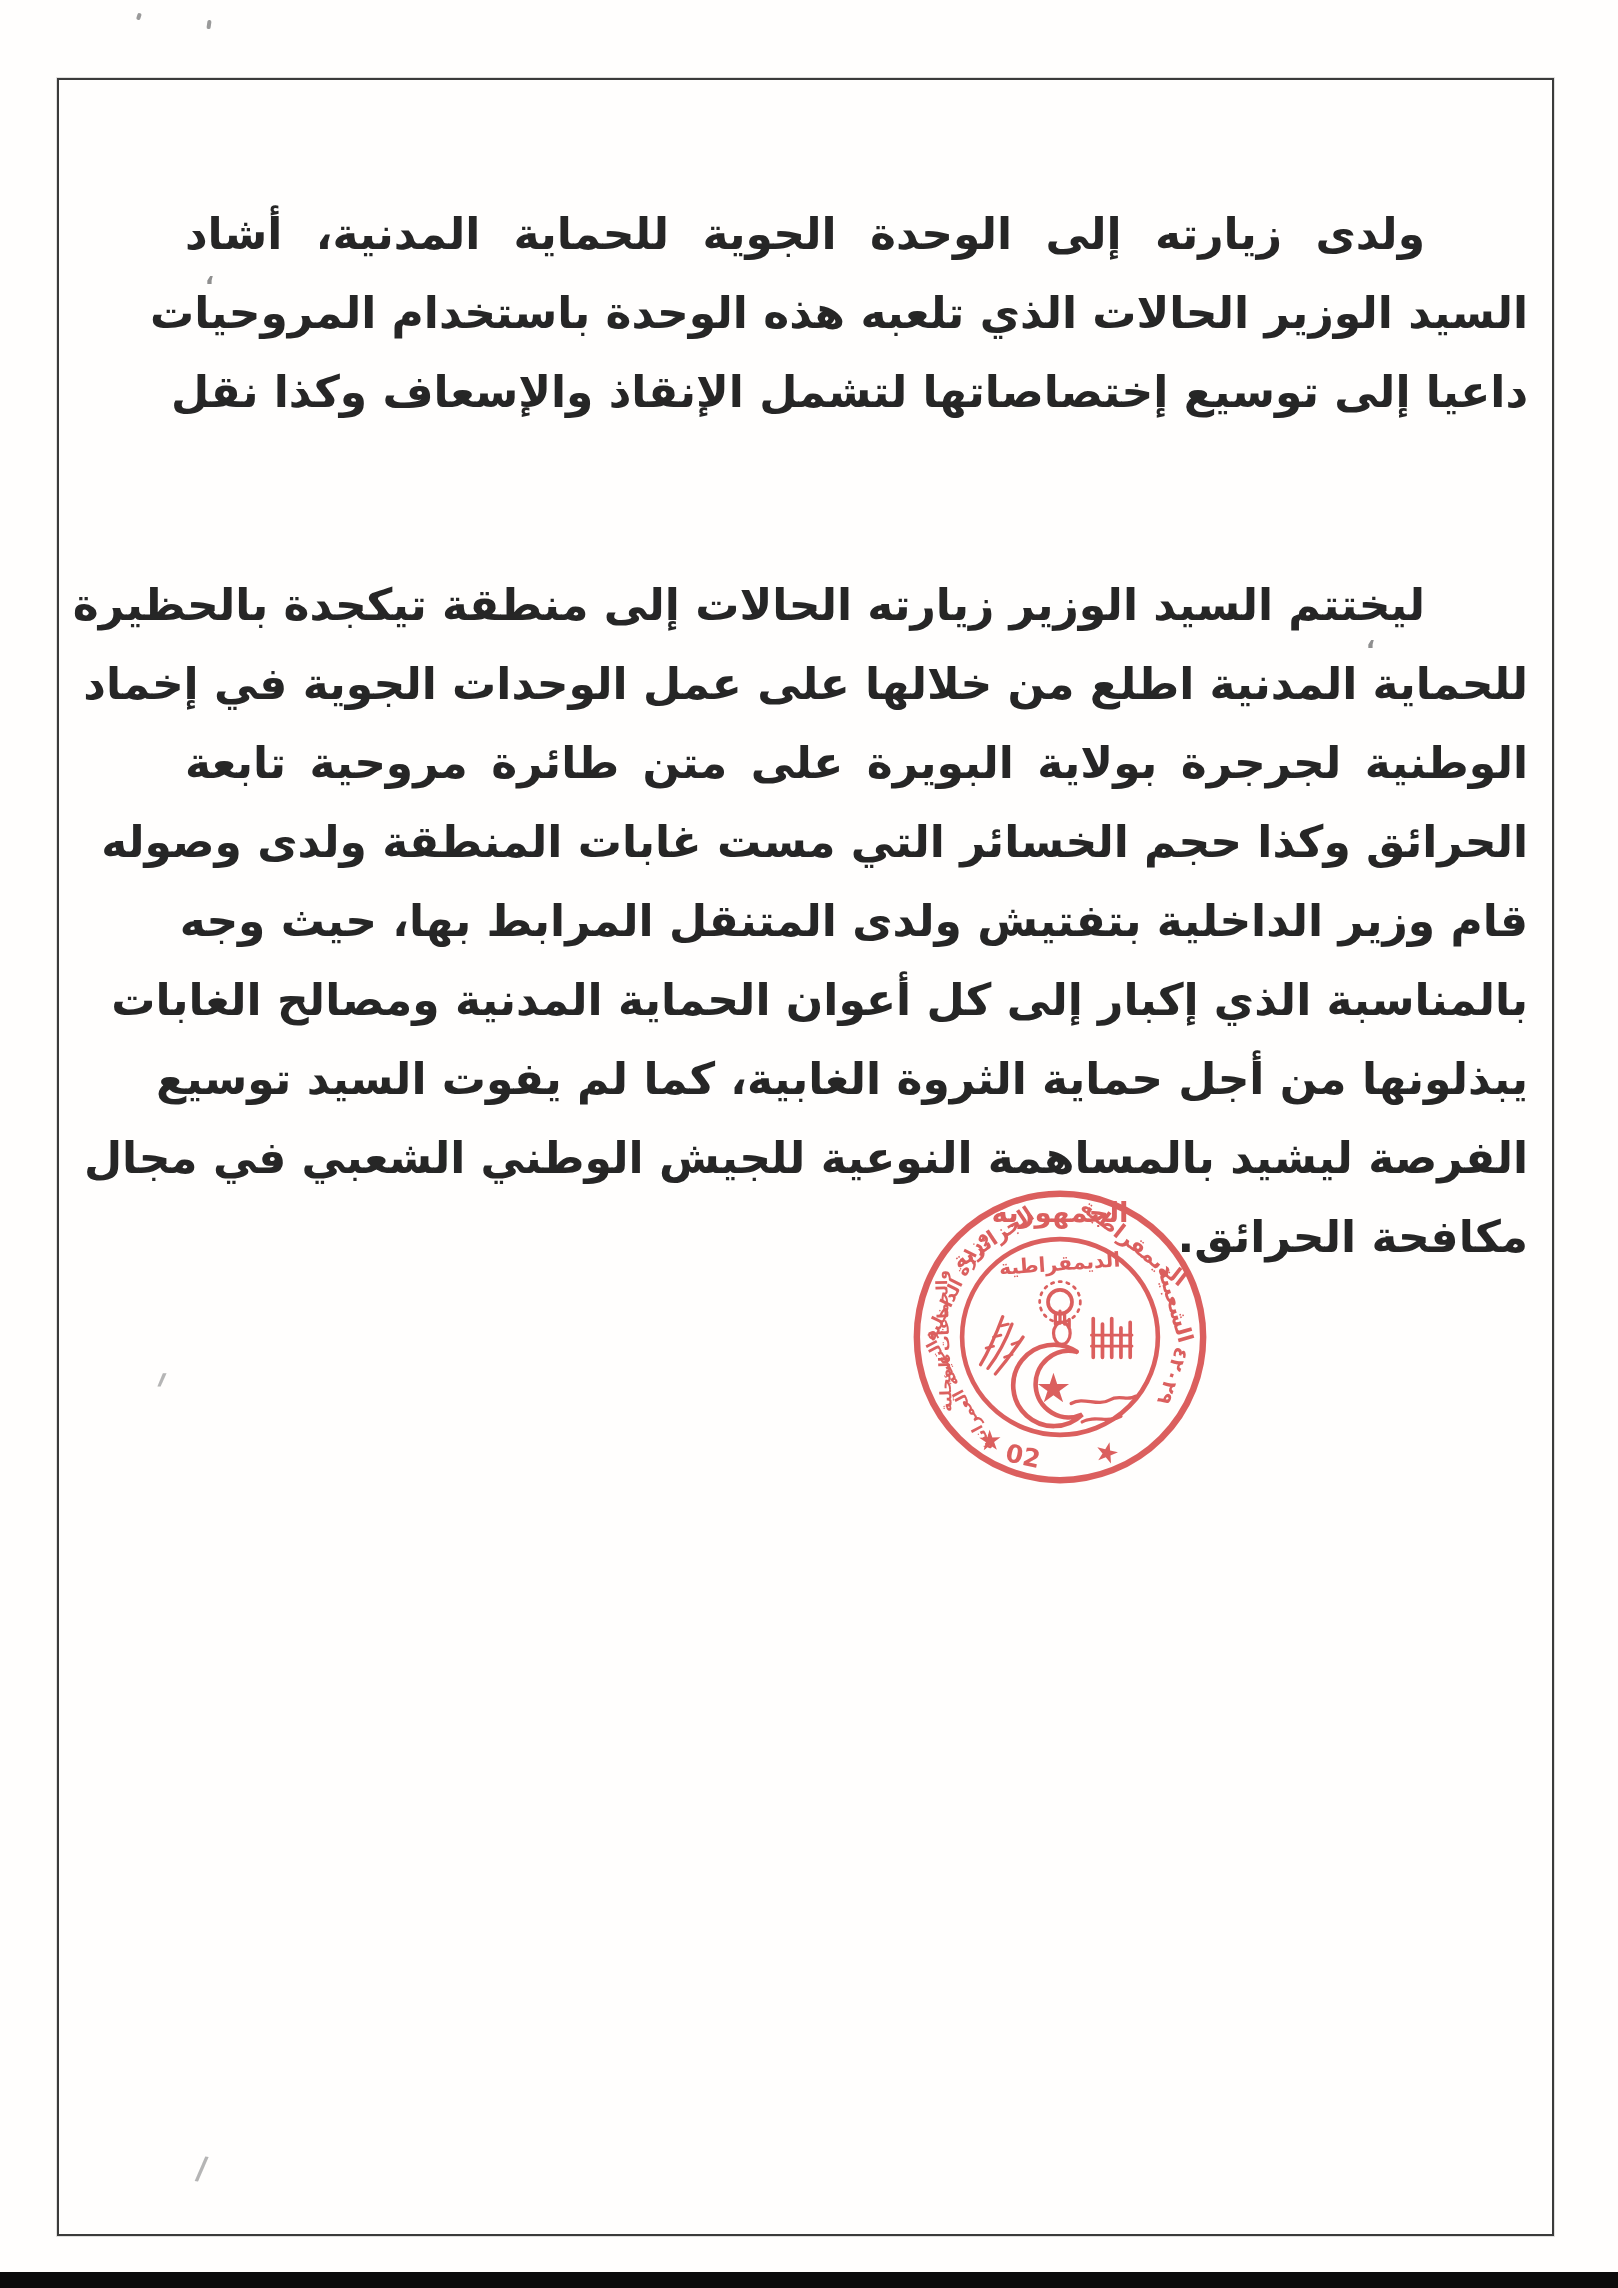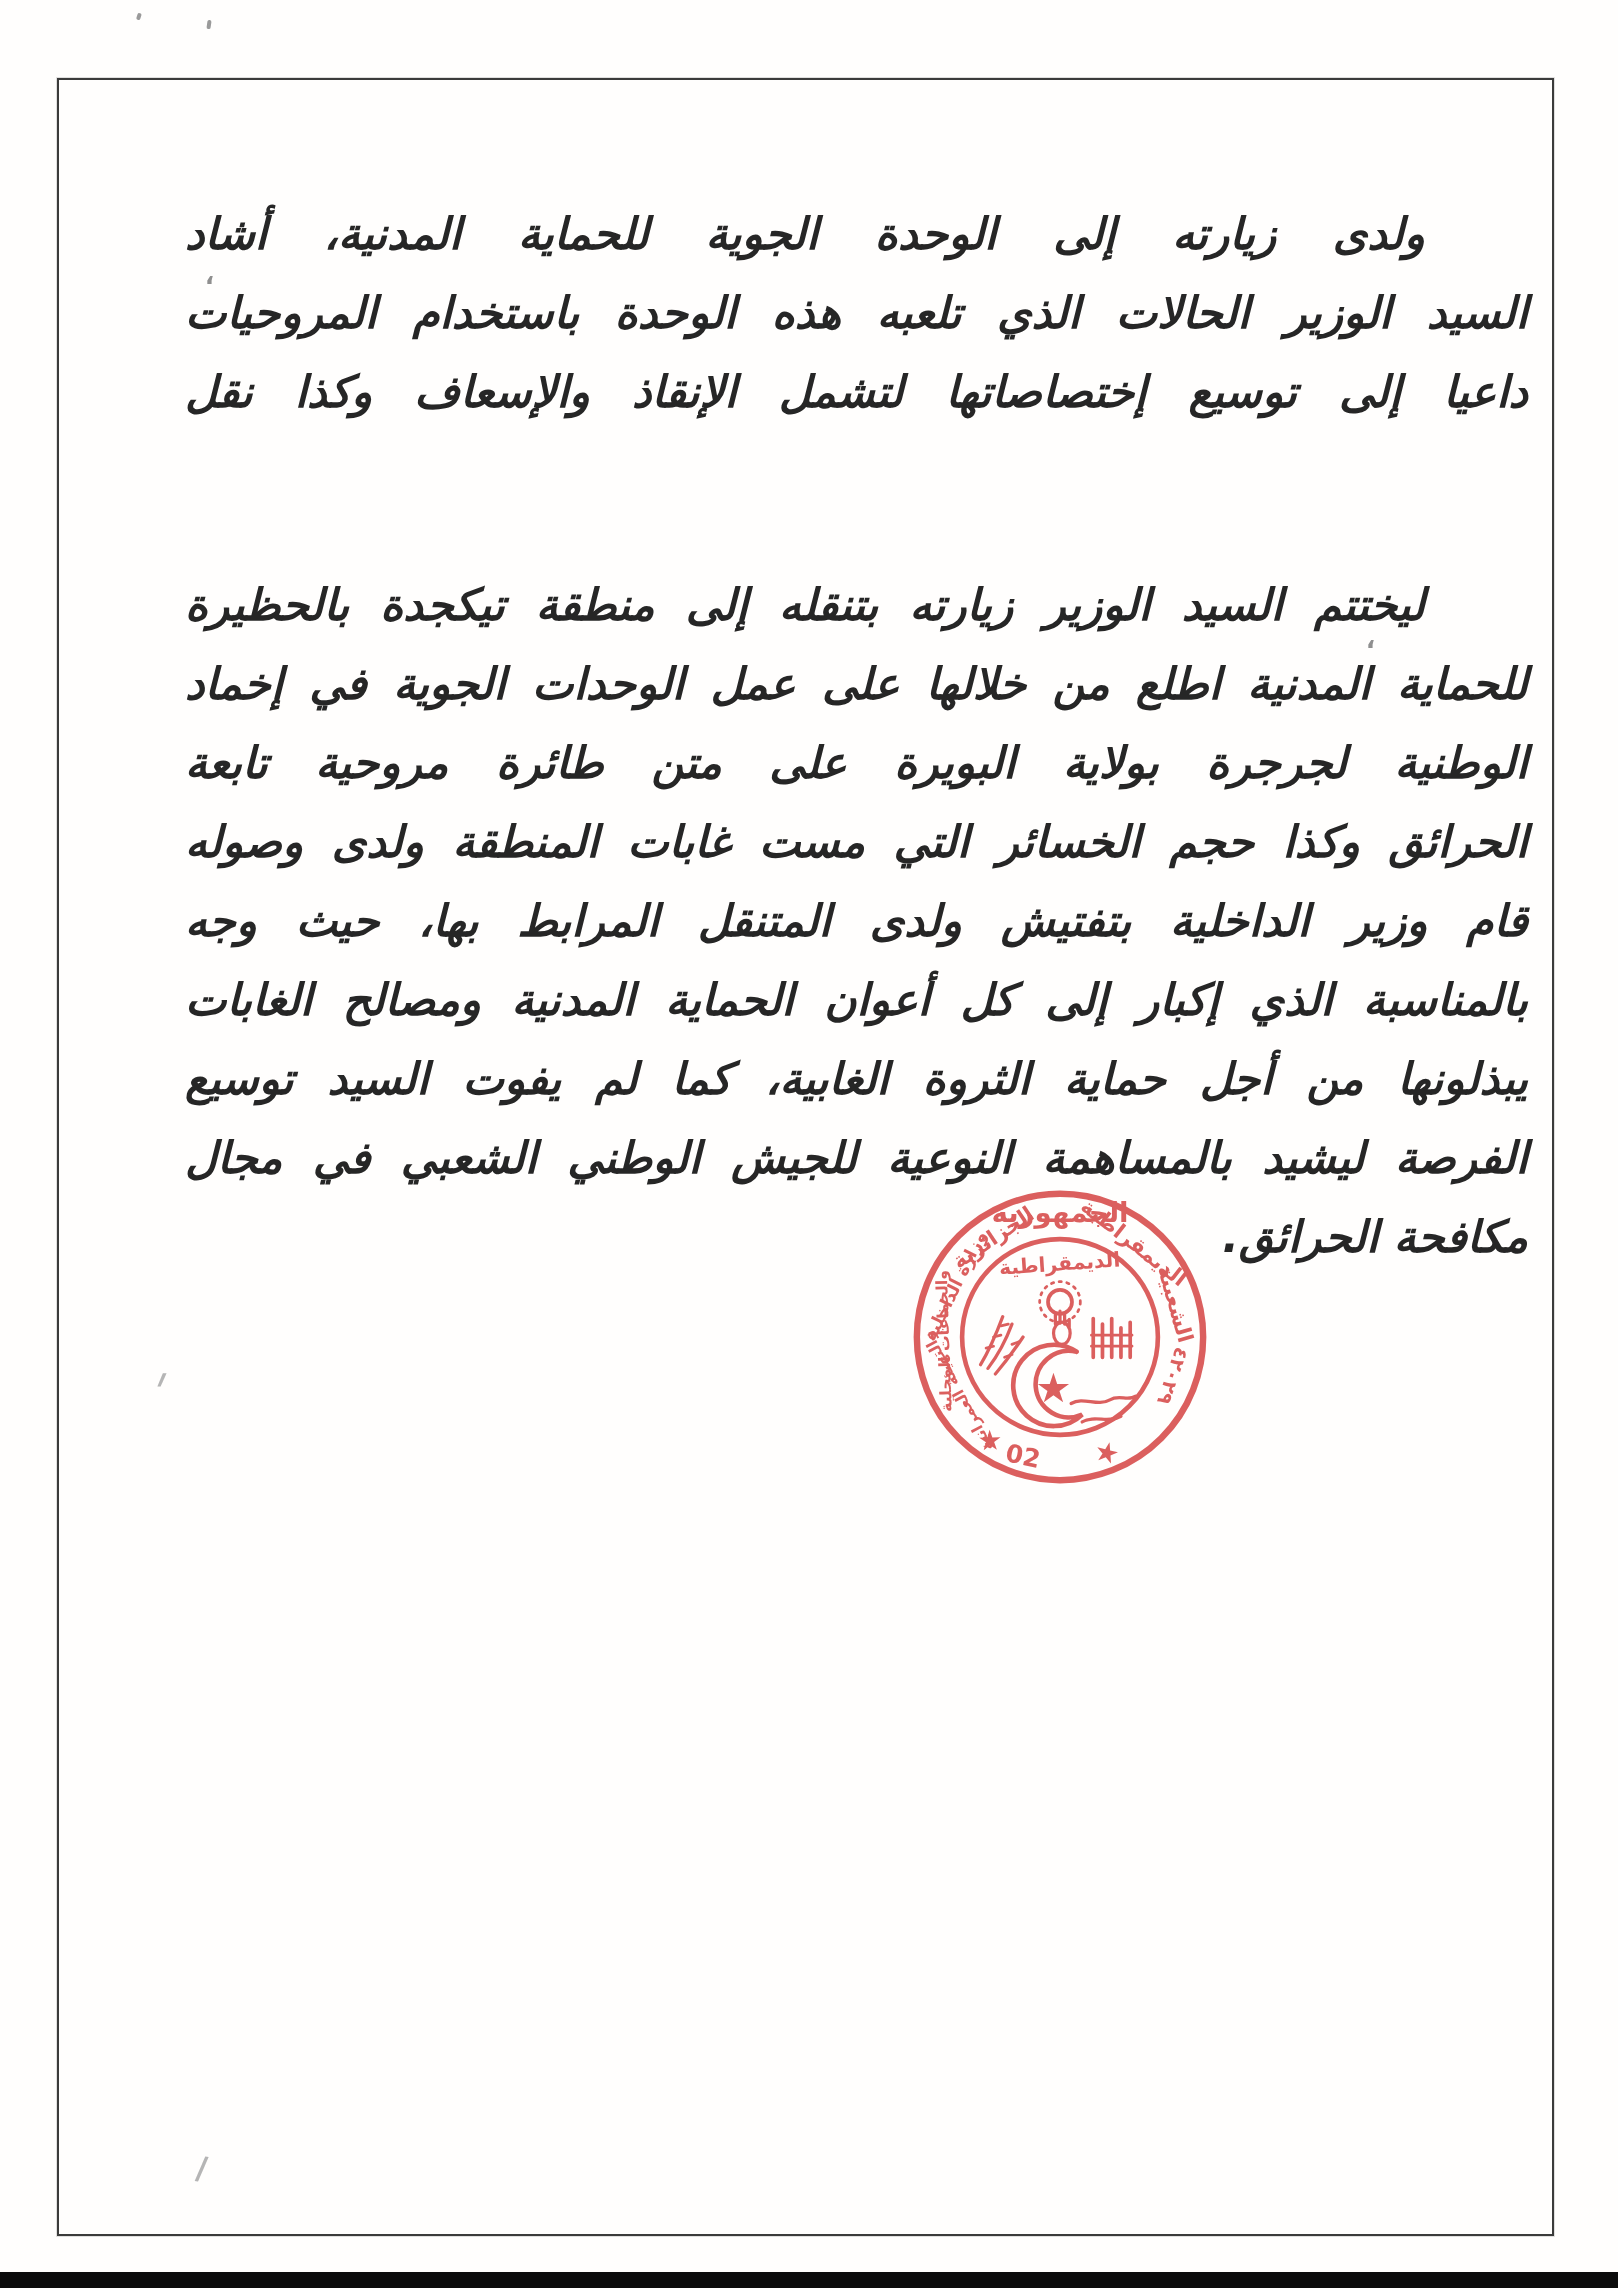--- a/index.html
+++ b/index.html
@@ -31,21 +31,20 @@
     line-height:79px;
   }
   .para{position:absolute;left:0;width:1343px;}
   .p1{top:194px;}
   .p2{top:565px;}
   .line{
     text-align:justify;
     text-align-last:justify;
     white-space:nowrap;
     height:79px;
-    font-style:italic;
   }
   .line.indent{padding-right:103px;}
   .line.last{text-align-last:right;white-space:normal;}
   .stamp-wrap{
     position:absolute;
     left:903px;top:1180px;
     width:314px;height:314px;
     opacity:.88;
     mix-blend-mode:multiply;
   }
@@ -64,21 +63,21 @@
 
   <div class="text-block">
 
     <div class="para p1">
       <div class="line indent">ولدى زيارته إلى الوحدة الجوية للحماية المدنية، أشاد</div>
       <div class="line">السيد الوزير الحالات الذي تلعبه هذه الوحدة باستخدام المروحيات</div>
       <div class="line">داعيا إلى توسيع إختصاصاتها لتشمل الإنقاذ والإسعاف وكذا نقل</div>
     </div>
 
     <div class="para p2">
-      <div class="line indent">ليختتم السيد الوزير زيارته بتنقله إلى منطقة تيكجدة بالحظيرة</div>
+      <div class="line indent">ليختتم السيد الوزير زيارته الحالات إلى منطقة تيكجدة بالحظيرة</div>
       <div class="line">للحماية المدنية اطلع من خلالها على عمل الوحدات الجوية في إخماد</div>
       <div class="line">الوطنية لجرجرة بولاية البويرة على متن طائرة مروحية تابعة</div>
       <div class="line">الحرائق وكذا حجم الخسائر التي مست غابات المنطقة ولدى وصوله</div>
       <div class="line">قام وزير الداخلية بتفتيش ولدى المتنقل المرابط بها، حيث وجه</div>
       <div class="line">بالمناسبة الذي إكبار إلى كل أعوان الحماية المدنية ومصالح الغابات</div>
       <div class="line">يبذلونها من أجل حماية الثروة الغابية، كما لم يفوت السيد توسيع</div>
       <div class="line">الفرصة ليشيد بالمساهمة النوعية للجيش الوطني الشعبي في مجال</div>
       <div class="line last">مكافحة الحرائق.</div>
     </div>
   </div>

